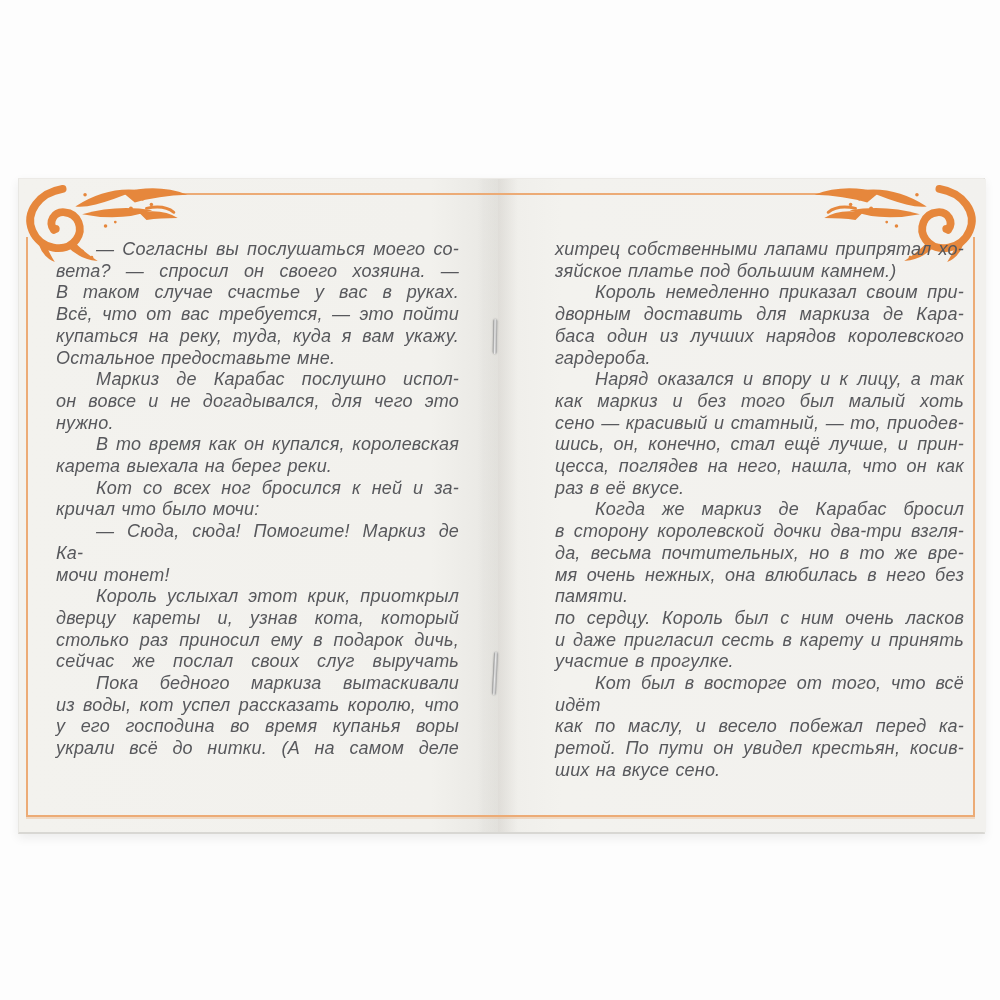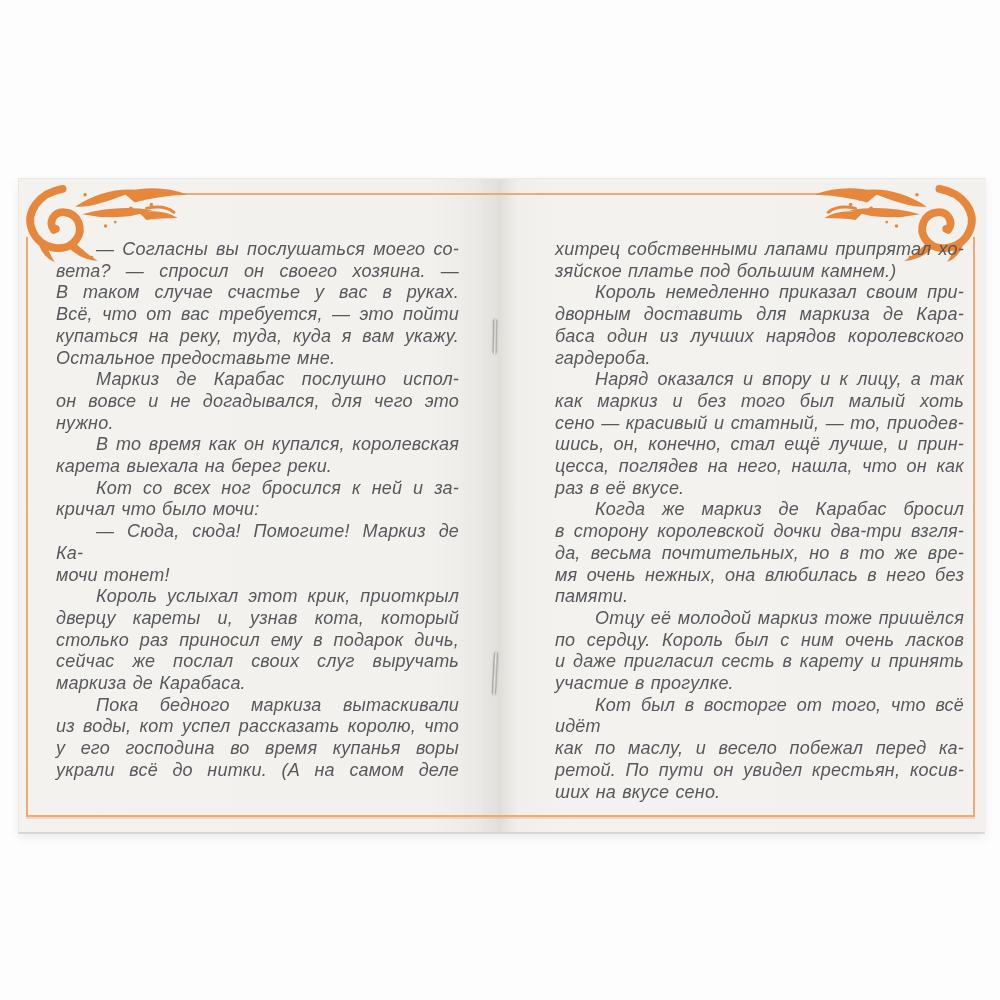--- a/index.html
+++ b/index.html
@@ -148,21 +148,20 @@
       </div>
       <div class="para">
         <div class="line first">— Сюда, сюда! Помогите! Маркиз де Ка-</div>
         <div class="line end">мочи тонет!</div>
       </div>
       <div class="para">
         <div class="line first">Король услыхал этот крик, приоткрыл</div>
         <div class="line">дверцу кареты и, узнав кота, который</div>
         <div class="line">столько раз приносил ему в подарок дичь,</div>
         <div class="line">сейчас же послал своих слуг выручать</div>
-        <div class="line end">маркиза де Карабаса.</div>
       </div>
       <div class="para">
         <div class="line first">Пока бедного маркиза вытаскивали</div>
         <div class="line">из воды, кот успел рассказать королю, что</div>
         <div class="line">у его господина во время купанья воры</div>
         <div class="line">украли всё до нитки. (А на самом деле</div>
       </div>
     </div>
   <div class="text-col right-col">
       <div class="para">
@@ -184,21 +183,20 @@
         <div class="line end">раз в её вкусе.</div>
       </div>
       <div class="para">
         <div class="line first">Когда же маркиз де Карабас бросил</div>
         <div class="line">в сторону королевской дочки два-три взгля-</div>
         <div class="line">да, весьма почтительных, но в то же вре-</div>
         <div class="line">мя очень нежных, она влюбилась в него без</div>
         <div class="line end">памяти.</div>
       </div>
       <div class="para">
-        <div class="line first">Отцу её молодой маркиз тоже пришёлся</div>
         <div class="line">по сердцу. Король был с ним очень ласков</div>
         <div class="line">и даже пригласил сесть в карету и принять</div>
         <div class="line end">участие в прогулке.</div>
       </div>
       <div class="para">
         <div class="line first">Кот был в восторге от того, что всё идёт</div>
         <div class="line">как по маслу, и весело побежал перед ка-</div>
         <div class="line">ретой. По пути он увидел крестьян, косив-</div>
         <div class="line end">ших на вкусе сено.</div>
       </div>

